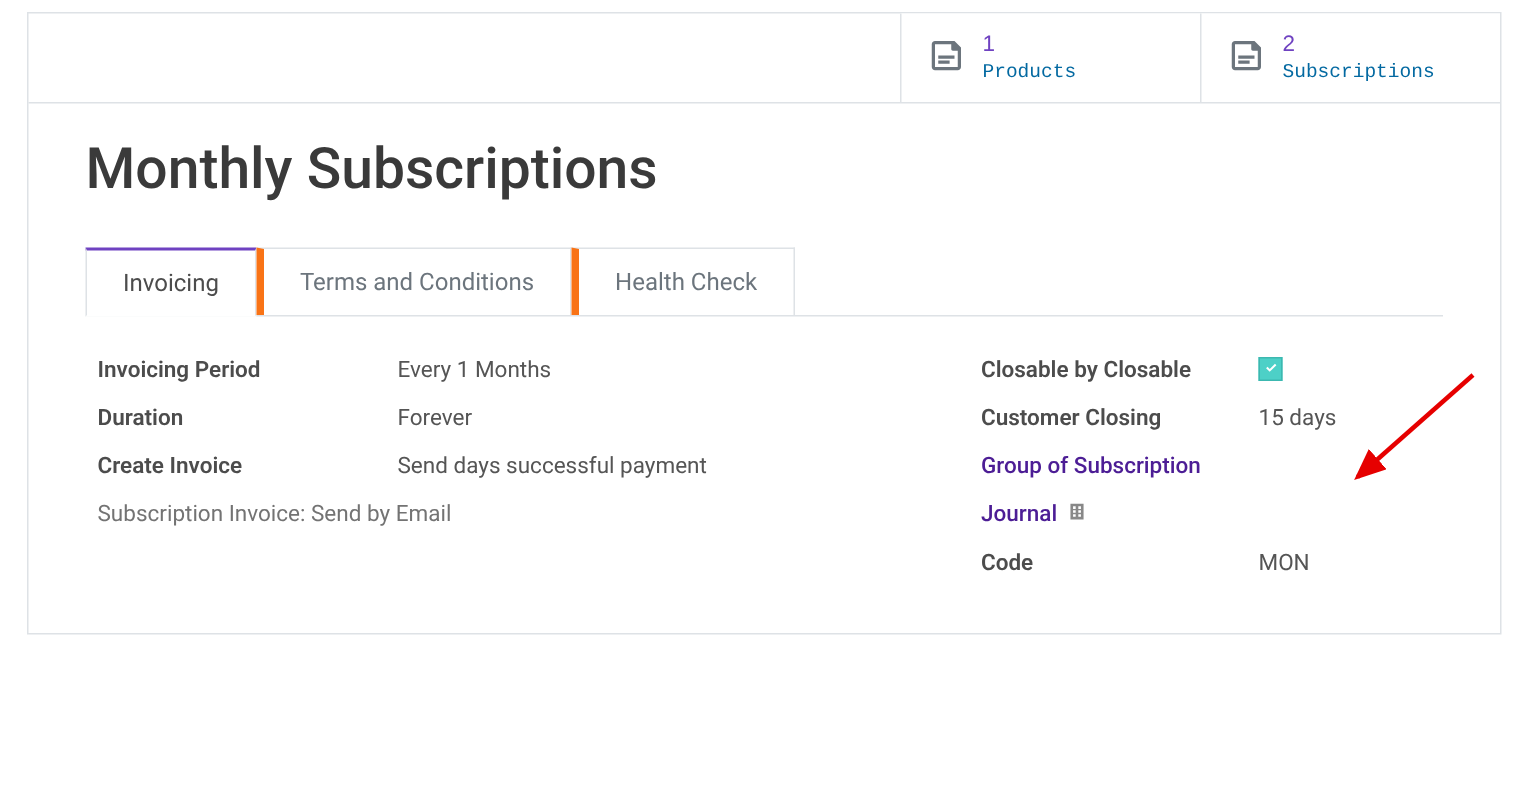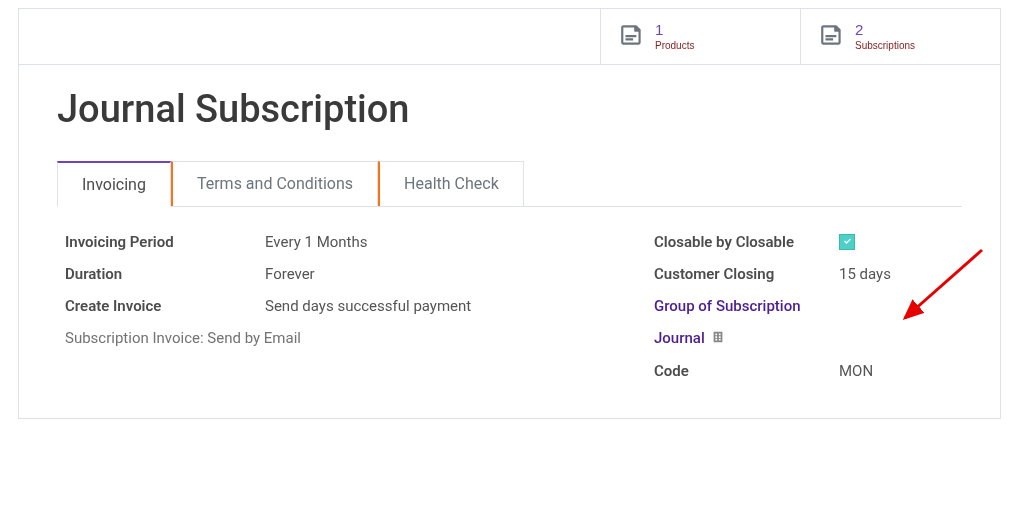--- a/index.html
+++ b/index.html
@@ -41,22 +41,23 @@
       display: flex;
       flex-direction: column;
       line-height: 1.25;
     }
     .stat-count {
       color: #6f42c1;
       font-size: 15px;
       font-weight: 500;
     }
     .stat-label {
-      color: #7f1d1d;
-      font-size: 10px;
+      color: #0369a1;
+      font-size: 13px;
+      font-family: Liberation Mono, monospace;
     }
     .form-body {
       padding: 22px 38px 24px 38px;
     }
     .title {
       font-size: 38px;
       font-weight: 500;
       color: #3a3a3a;
       margin-bottom: 30px;
     }
@@ -68,21 +69,21 @@
       padding: 12px 24px;
       font-size: 16px;
       color: #6c757d;
       cursor: pointer;
       border: 1px solid transparent;
       border-bottom: none;
       position: relative;
       background: #fff;
     }
     .tab + .tab {
-      border-left: 2px solid #f97316;
+      border-left: 5px solid #f97316;
     }
     .tab:not(.active) {
       border-top: 1px solid #dee2e6;
       border-right: 1px solid #dee2e6;
     }
     .tab:first-child:not(.active){
        border-left: 1px solid #dee2e6;
     }
     .tab.active {
       color: #4c4c4c;
@@ -177,21 +178,21 @@
           </svg>
       </span>
       <span class="stat-text">
         <span class="stat-count">2</span>
         <span class="stat-label">Subscriptions</span>
       </span>
     </button>
   </div>
 
   <div class="form-body">
-    <h1 class="title">Journal Subscription</h1>
+    <h1 class="title">Monthly Subscriptions</h1>
 
     <div class="tabs">
       <div class="tab active">Invoicing</div>
       <div class="tab">Terms and Conditions</div>
       <div class="tab">Health Check</div>
     </div>
 
     <div class="tab-content">
       <div class="col">
         <div class="field-row">

